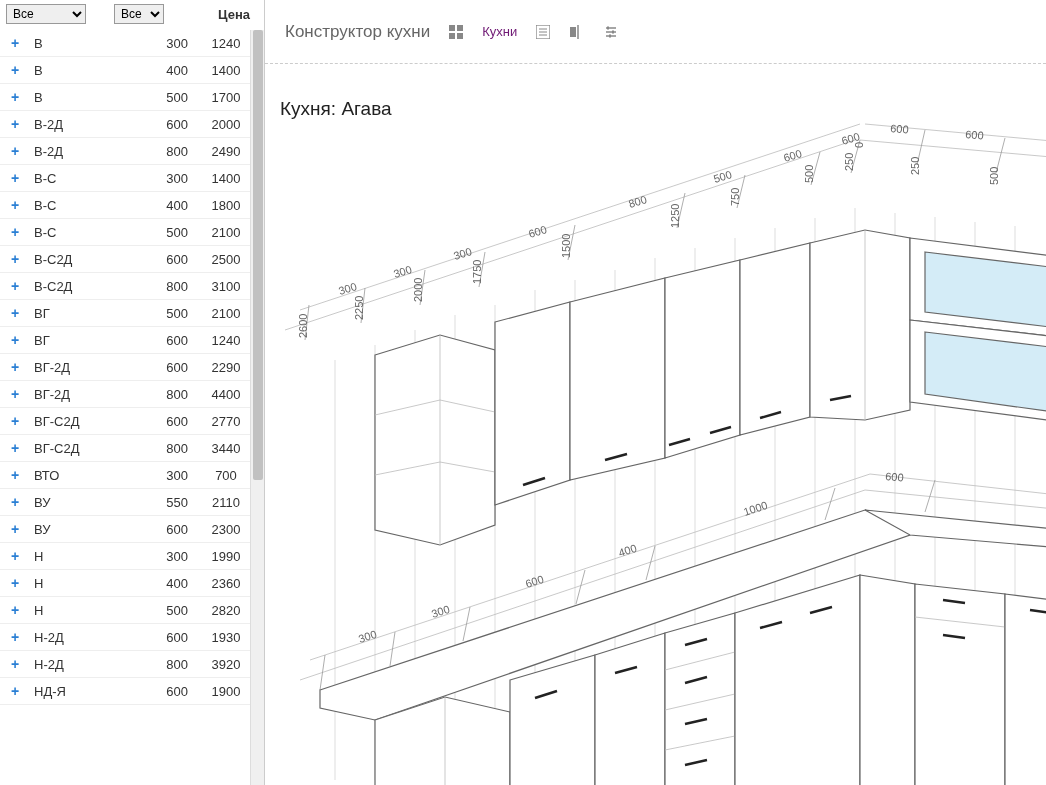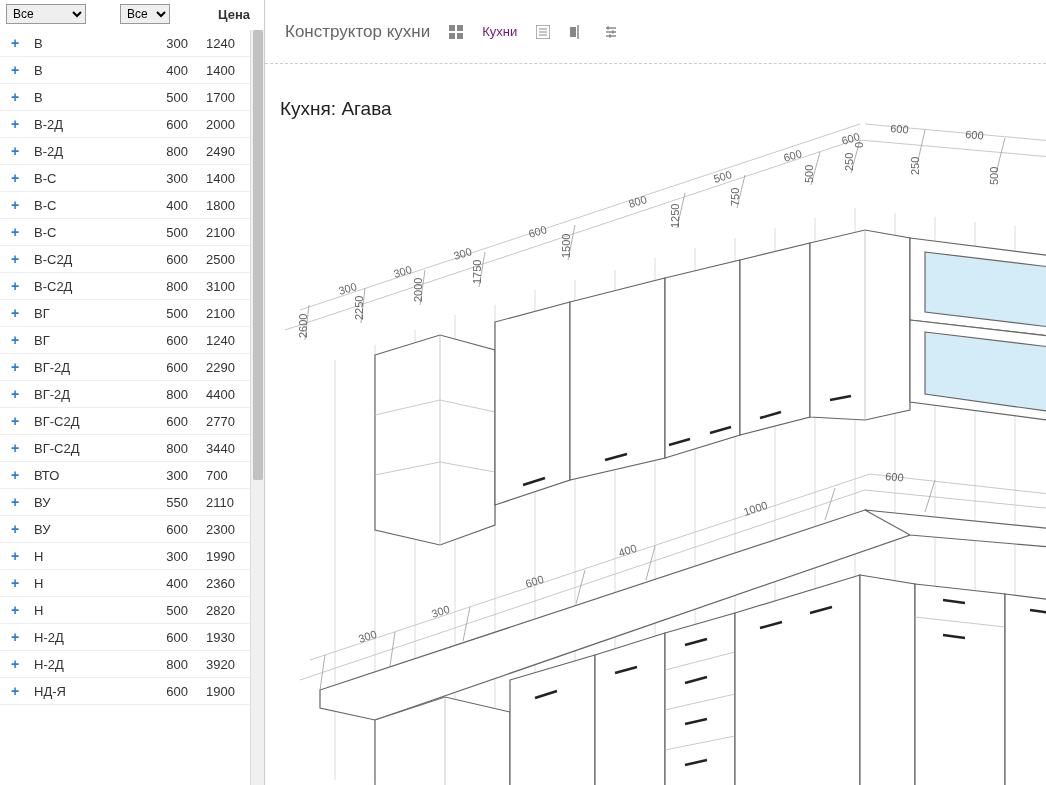--- a/index.html
+++ b/index.html
@@ -18,21 +18,21 @@
   left: 0; top: 0;
   width: 265px; height: 785px;
   border-right: 1px solid #ccc;
   display: flex; flex-direction: column;
   background: #fff;
 }
 .sidebar-header {
   display: flex;
   align-items: center;
   padding: 4px 6px 6px 6px;
-  gap: 12px;
+  gap: 6px;
 }
 .sel {
   font-size: 12px;
   border: 1px solid #999;
   background: #efefef;
   padding: 1px 2px;
 }
 .sel.wide { width: 80px; }
 .sel.narrow { width: 50px; margin-left: 22px;}
 .price-header {
@@ -82,21 +82,21 @@
   color: #333;
 }
 .size {
   width: 40px;
   text-align: right;
   font-size: 13px;
   margin-right: 18px;
 }
 .price {
   width: 40px;
-  text-align: left;
+  text-align: center;
   font-size: 13px;
 }
 .main {
   position: absolute;
   left: 265px; top: 0;
   width: 781px; height: 785px;
 }
 .toolbar {
   height: 64px;
   border-bottom: 1px dashed #ccc;

